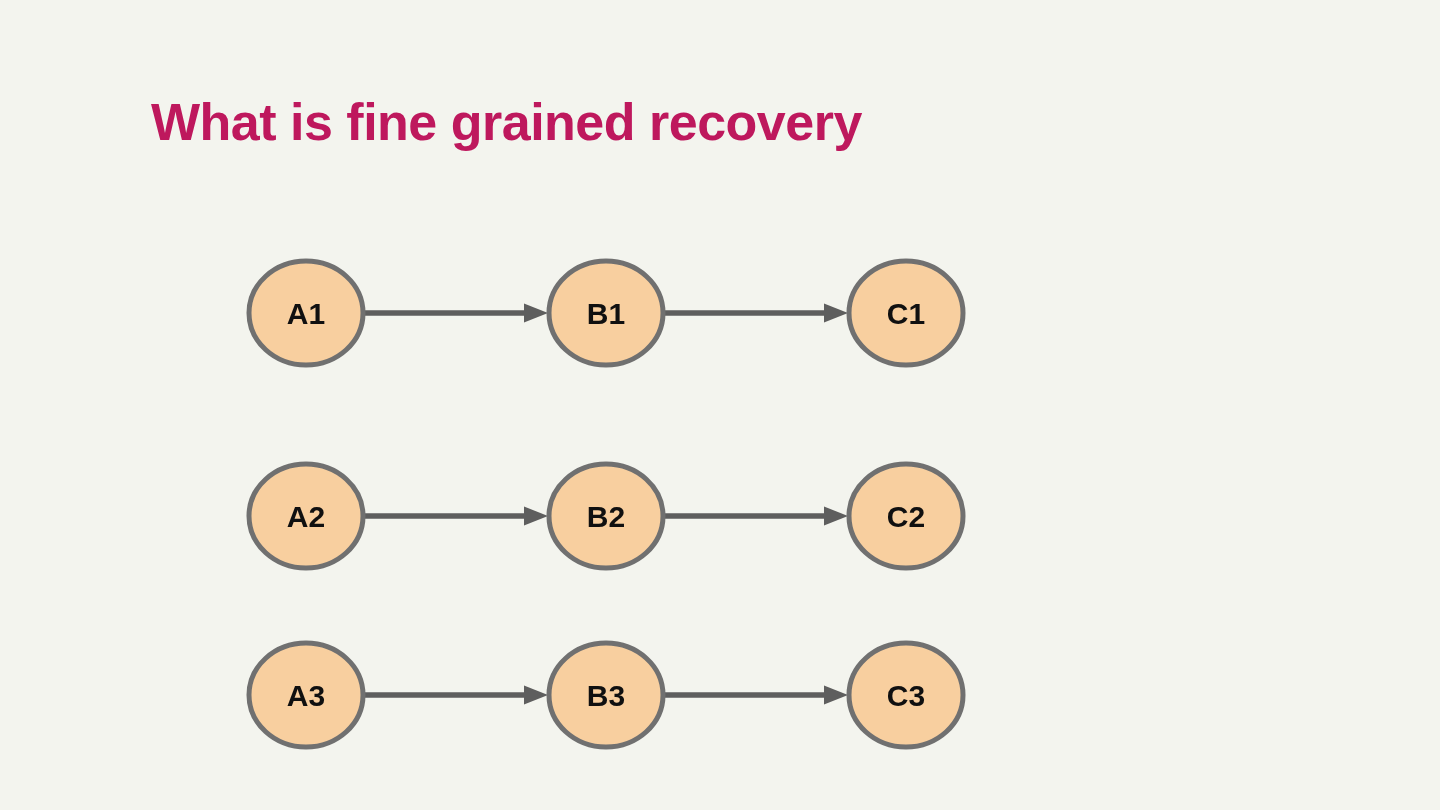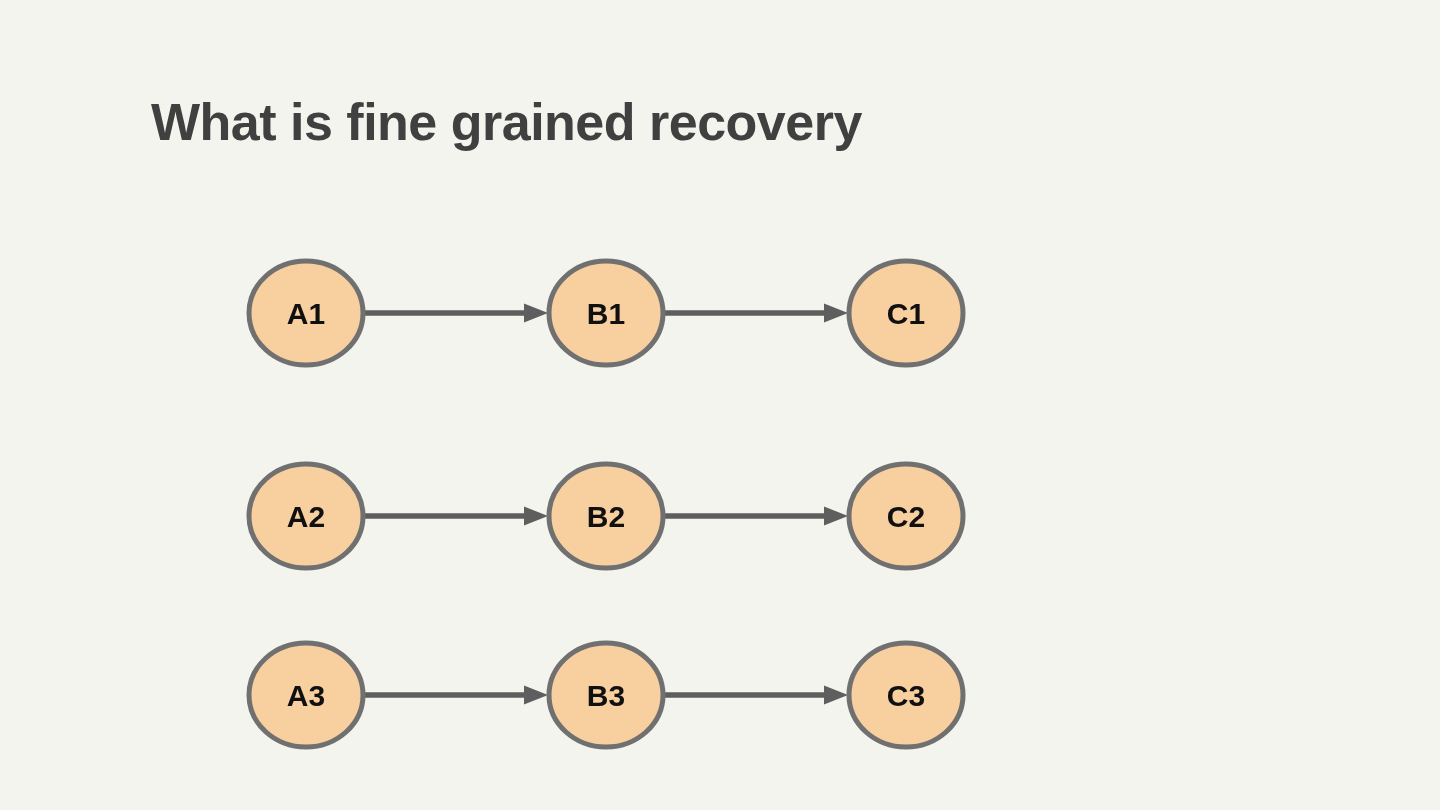--- a/index.html
+++ b/index.html
@@ -39,21 +39,21 @@
   svg.diagram text {
     font-family: "Liberation Sans", sans-serif;
     font-size: 30px;
     font-weight: 700;
   }
 </style>
 </head>
 <body style="background: rgb(243, 244, 238);">
 
 <main class="slide">
-  <h1 class="slide-title" style="color: #404040;">What is fine grained recovery</h1>
+  <h1 class="slide-title" style="color: #be185d;">What is fine grained recovery</h1>
   <svg class="diagram" viewBox="0 0 1440 810" xmlns="http://www.w3.org/2000/svg">
       <g>
         <line x1="364" y1="313" x2="532" y2="313" stroke="#5e5e5e" stroke-width="5.5"></line>
         <polygon points="548,313 524,303.5 524,322.5" fill="#5e5e5e"></polygon>
       </g>
       <g>
         <line x1="664" y1="313" x2="832" y2="313" stroke="#5e5e5e" stroke-width="5.5"></line>
         <polygon points="848,313 824,303.5 824,322.5" fill="#5e5e5e"></polygon>
       </g>
       <g>

